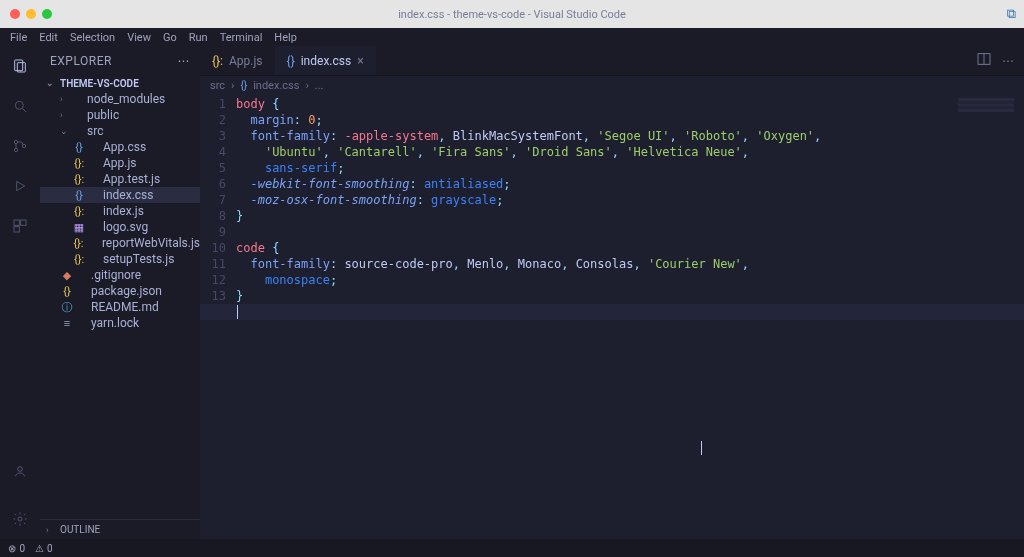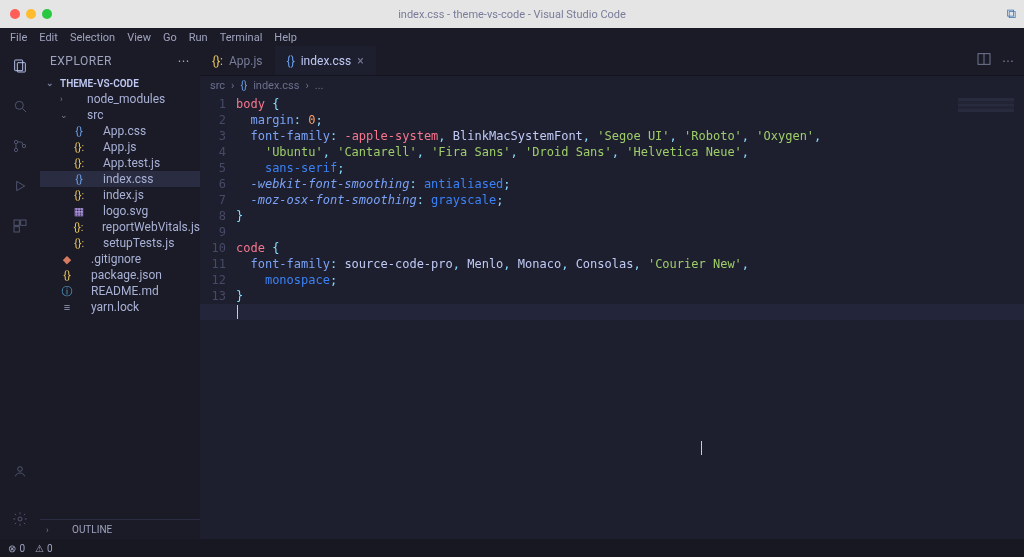--- a/index.html
+++ b/index.html
@@ -105,21 +105,21 @@
 .git-icon { color: #d67b61; }
 .json-icon { color: #e6c35c; }
 .md-icon { color: #5aa8d8; }
 .lock-icon { color: #9aa0bb; }
 
 .outline {
   border-top: 1px solid #2a2d41;
   padding: 4px 6px;
   font-size: 10px;
   color: #9fa3be;
-  display: flex; align-items: center; gap: 16px;
+  display: flex; align-items: center; gap: 4px;
 }
 
 .editor-area {
   flex: 1;
   display: flex;
   flex-direction: column;
   background: #1a1b26;
 }
 .tabs {
   height: 30px;
@@ -294,20 +294,24 @@
       <span>⋯</span>
     </div>
     <div class="sidebar-section-title">
       <span class="ic-chevron ic-folder-open"></span>
       <span>THEME-VS-CODE</span>
     </div>
     <div class="tree" id="tree">
         <div class="tree-item indent1">
           <span class="ic-chevron ic-folder-closed"></span>
           <span>node_modules</span>
+        </div>
+        <div class="tree-item indent1">
+          <span class="ic-chevron ic-folder-closed"></span>
+          <span>public</span>
         </div>
         <div class="tree-item indent1">
           <span class="ic-chevron ic-folder-open"></span>
           <span>src</span>
         </div>
         <div class="tree-item indent2">
           <span class="file-icon css-icon">{}</span>
           <span>App.css</span>
         </div>
         <div class="tree-item indent2">

